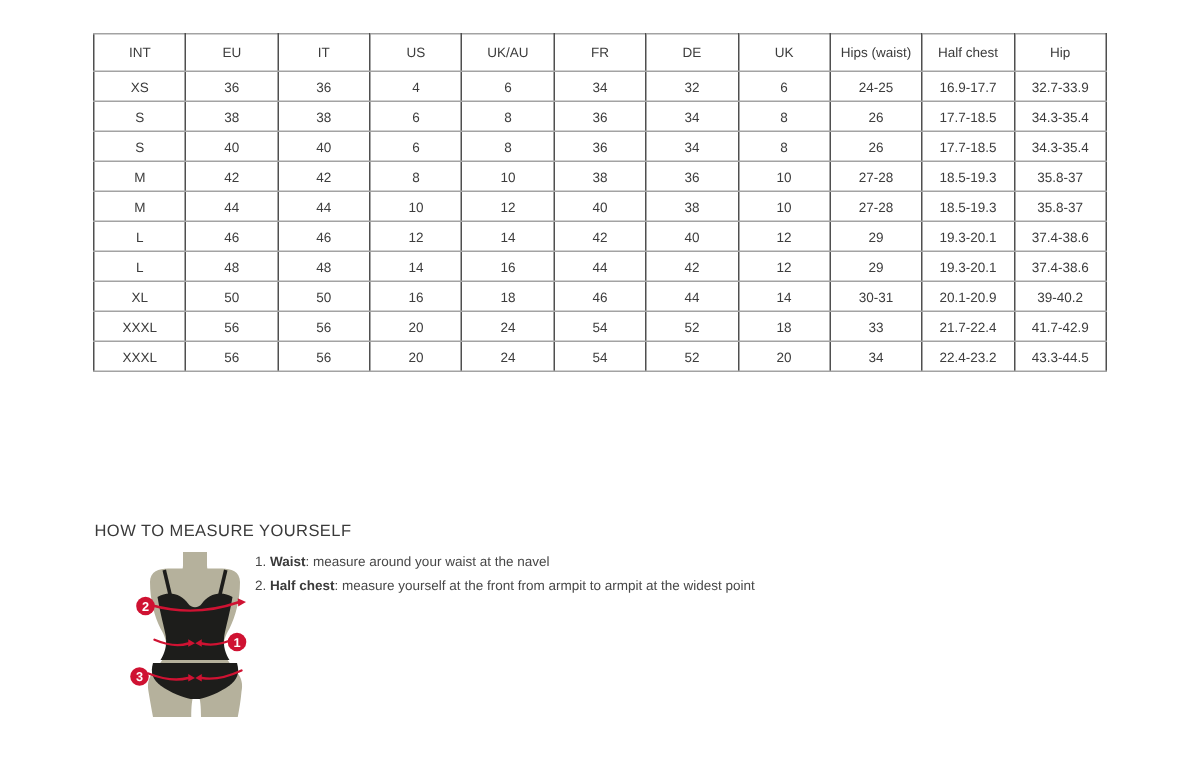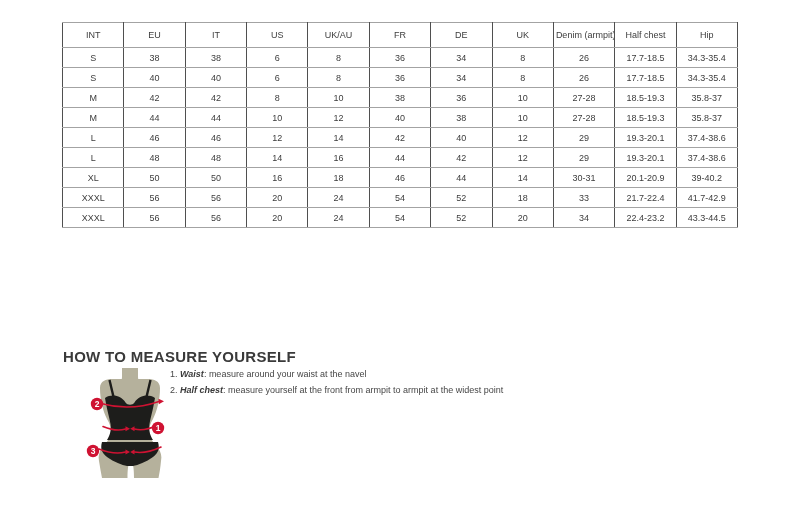--- a/index.html
+++ b/index.html
@@ -39,64 +39,77 @@
     overflow: hidden;
   }
   table.size-chart th { height: 25px; text-align: center; }
   table.size-chart td { height: 20px; }
 
   
   .measure-title {
     position: absolute;
     left: 63px;
     top: 348px;
-    font-size: 15px;
-    font-weight: bold;
+    font-size: 11px;
+    font-weight: normal;
     letter-spacing: 0.3px;
     color: #3a3a3a;
   }
   .figure-wrap {
     position: absolute;
     left: 76px;
     top: 364px;
     width: 110px;
     height: 130px;
   }
   .steps {
     position: absolute;
     left: 170px;
     top: 369px;
     font-size: 9px;
     color: #474747;
   }
   .step { line-height: 10px; margin-bottom: 5.5px; white-space: nowrap; }
-  .step b { color: #3a3a3a; font-style: italic; }
+  .step b { color: #3a3a3a; }
 </style>
 </head>
 <body>
 
 <div class="page">
 
   <table class="size-chart">
     <thead>
       <tr>
           <th>INT</th>
           <th>EU</th>
           <th>IT</th>
           <th>US</th>
           <th>UK/AU</th>
           <th>FR</th>
           <th>DE</th>
           <th>UK</th>
-          <th>Denim (armpit)</th>
+          <th>Hips (waist)</th>
           <th>Half chest</th>
           <th>Hip</th>
         </tr>
     </thead>
     <tbody>
+        <tr>
+          <td>XS</td>
+          <td>36</td>
+          <td>36</td>
+          <td>4</td>
+          <td>6</td>
+          <td>34</td>
+          <td>32</td>
+          <td>6</td>
+          <td>24-25</td>
+          <td>16.9-17.7</td>
+          <td>32.7-33.9</td>
+        </tr>
         <tr>
           <td>S</td>
           <td>38</td>
           <td>38</td>
           <td>6</td>
           <td>8</td>
           <td>36</td>
           <td>34</td>
           <td>8</td>
           <td>26</td>

